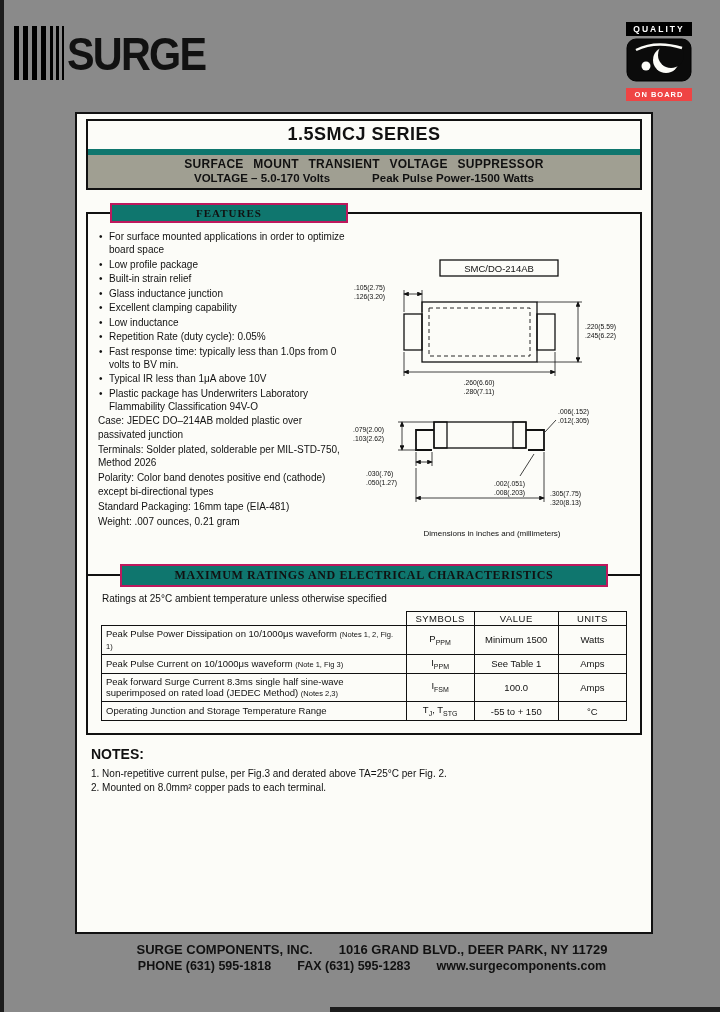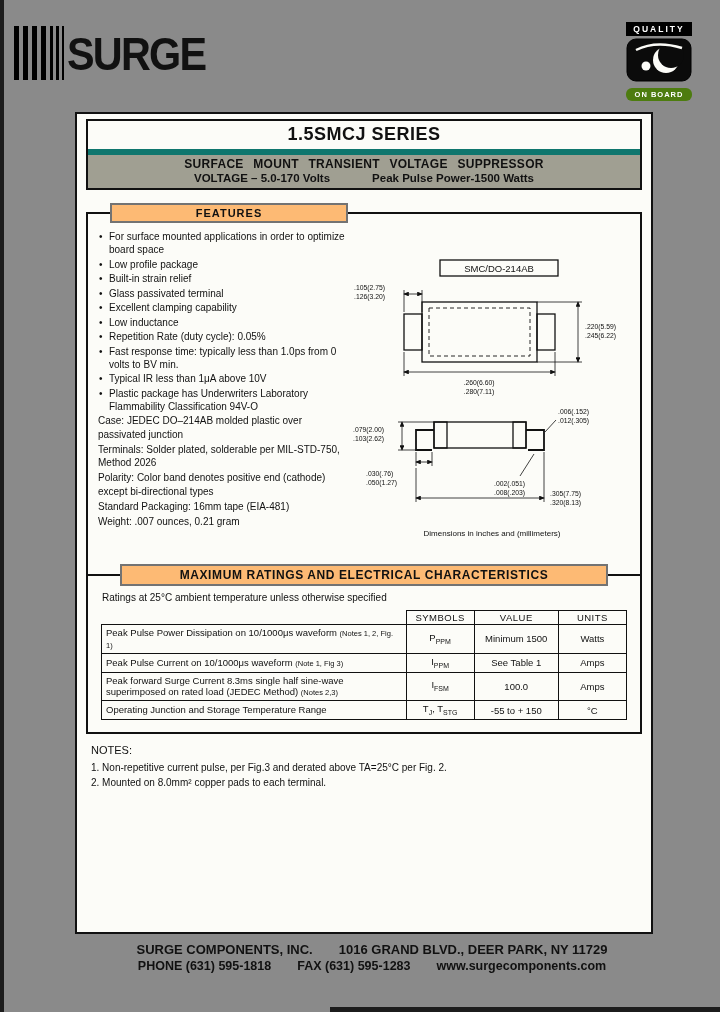--- a/index.html
+++ b/index.html
@@ -26,43 +26,43 @@
   }
   .logo-text {
     font-size:47px; font-weight:bold; letter-spacing:-2px; line-height:52px;
     display:inline-block; transform:scaleX(.88); transform-origin:left bottom;
   }
 
   
   .stamp { position:absolute; right:28px; top:22px; width:66px; text-align:center; }
   .stamp-top { background:#000; color:#fff; font-size:8.5px; letter-spacing:2px; padding:2px 0; font-weight:bold; }
   .stamp-eye { margin:2px 0; }
-  .stamp-bottom { background:#4d7c0f; color:#fff; font-size:7.5px; letter-spacing:1px; padding:2px 0; font-weight:bold;border-radius:6px; }
+  .stamp-bottom { background:#ef4444; color:#fff; font-size:7.5px; letter-spacing:1px; padding:2px 0; font-weight:bold; }
 
   
   .page {
     position:absolute; left:75px; top:112px; width:578px; height:822px;
     background:#fcfcf8; border:2px solid #111;
   }
 
   .title-box { margin:5px 9px 0; border:2px solid #111; }
   .title-name { text-align:center; font-weight:bold; font-size:18px; letter-spacing:.5px; padding:3px 0 4px; }
   .title-band {
     background:#a09f92; border-top:6px solid #0f766e; text-align:center;
     font-weight:bold; padding:2px 0 4px;
   }
   .sub1 { font-size:12px; word-spacing:6px; letter-spacing:.3px; }
   .sub2 { font-size:11.5px; margin-top:1px; }
   .sub2 .gap { display:inline-block; width:42px; }
 
   
   .main-box { position:relative; margin:22px 9px 0; border:2px solid #111; }
   .sec-heading {
-    border:2px solid #737373; background:#fdba74; text-align:center;
-    font-weight:bold; font-size:11px; letter-spacing:1px; padding:2px 0;
+    border:2px solid #be185d; background:#0f766e; text-align:center;
+    font-weight:bold; font-size:11px; letter-spacing:1px; padding:2px 0;font-family:Liberation Serif, serif;
   }
   .features-heading { position:absolute; top:-11px; left:22px; width:238px; }
   .columns { display:flex; padding:16px 6px 4px 10px; }
   .col-left { width:258px; }
   .col-right { flex:1; padding-left:4px; }
 
   ul.features { list-style:none; font-size:10px; line-height:1.3; }
   ul.features li { padding-left:11px; position:relative; margin-bottom:1.5px; }
   ul.features li::before { content:"•"; position:absolute; left:1px; }
 
@@ -80,21 +80,21 @@
   table.ratings-table th.blank { border-left:none; border-top:none; background:#fcfcf8; }
   td.param { width:58%; }
   td.sym   { width:13%; text-align:center; }
   td.val   { width:16%; text-align:center; }
   td.unit  { width:13%; text-align:center; }
   td .note { font-size:7.5px; }
   td sub { font-size:7px; }
 
   
   .notes { margin:9px 14px 0; font-size:10px; line-height:1.45; }
-  .notes-heading { font-size:11px; font-weight:normal; margin-bottom:2px; }
+  .notes-heading { font-size:14px; font-weight:bold; margin-bottom:2px; }
 
   
   svg.pkg { display:block; margin:24px auto 0; }
   svg.pkg text { font-family:"Liberation Sans",sans-serif; fill:#111; }
   .t9 { font-size:9.5px; }
   .t7 { font-size:6.8px; }
   .t8 { font-size:8px; }
   .mid { text-anchor:middle; }
   .ln { fill:none; stroke:#111; stroke-width:1.3; }
   .lead { fill:none; stroke:#111; stroke-width:1.8; }
@@ -147,21 +147,21 @@
 
   <div class="main-box">
     <div class="sec-heading features-heading">FEATURES</div>
 
     <div class="columns">
       <div class="col-left">
         <ul class="features">
           <li>For surface mounted applications in order to optimize board space</li>
           <li>Low profile package</li>
           <li>Built-in strain relief</li>
-          <li>Glass passivated terminal</li>
+          <li>Glass inductance junction</li>
           <li>Excellent clamping capability</li>
           <li>Low inductance</li>
           <li>Repetition Rate (duty cycle): 0.05%</li>
           <li>Fast response time: typically less than 1.0ps from 0 volts to BV min.</li>
           <li>Typical IR less than 1μA above 10V</li>
           <li>Plastic package has Underwriters Laboratory Flammability Classification 94V-O</li>
         </ul>
 
         <div class="mech-lines">
           <div class="mech-line">Case: JEDEC DO–214AB molded plastic over passivated junction</div>

